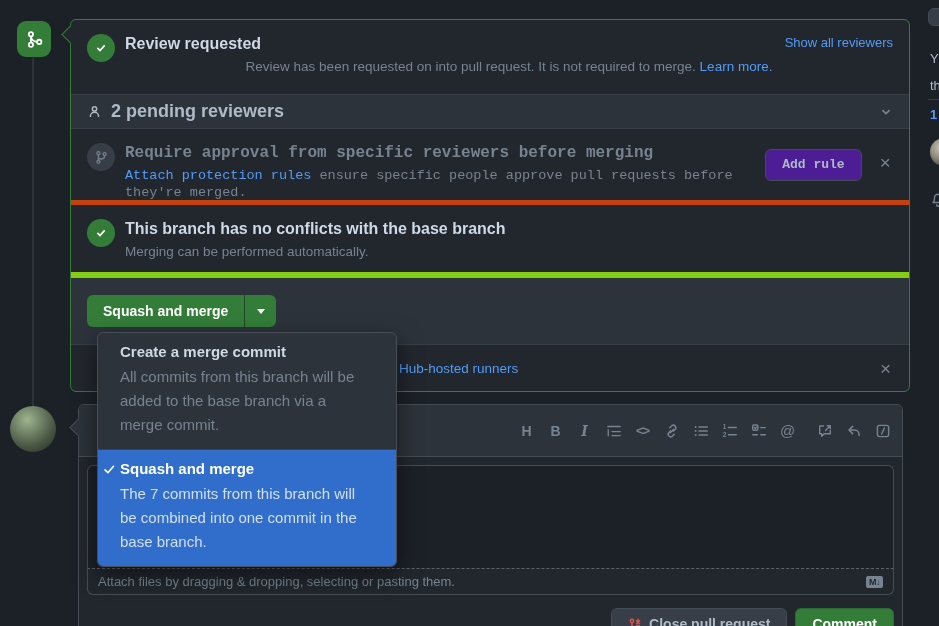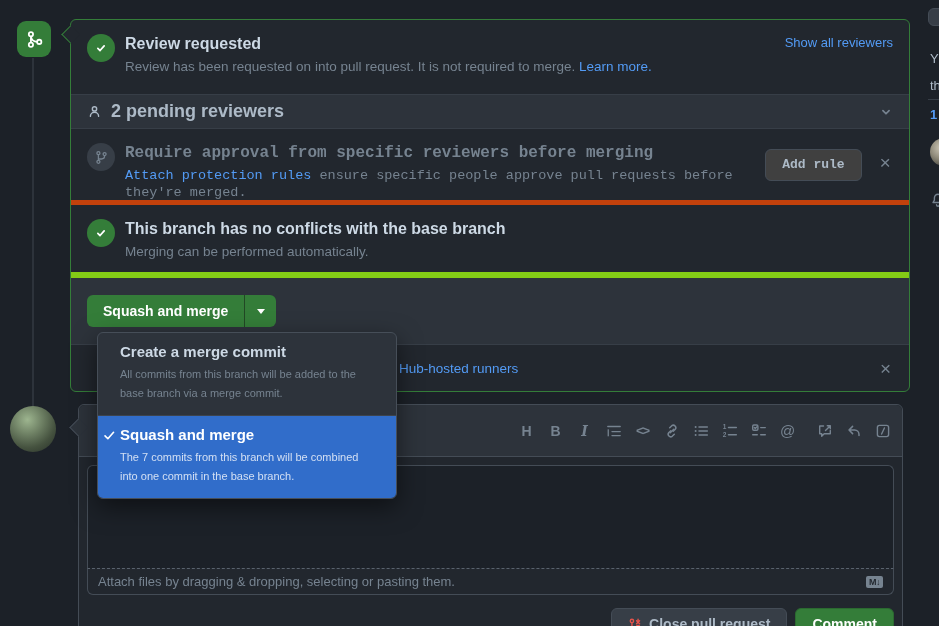--- a/index.html
+++ b/index.html
@@ -13,41 +13,41 @@
   .tline{position:absolute;left:32px;top:58px;width:2px;height:348px;background:#2d333b;}
   .tl-icon{position:absolute;left:17px;top:21px;width:34px;height:36px;border-radius:9px;
            background:#347d39;display:flex;align-items:center;justify-content:center;color:#fff;}
 
   
   .merge-box{position:absolute;left:70px;top:19px;width:840px;background:#22272e;
              border:1px solid #347d39;border-radius:6px;box-sizing:border-box;}
   .box-caret{position:absolute;left:-7px;top:8px;width:12px;height:12px;background:#22272e;
              border-left:1px solid #347d39;border-bottom:1px solid #347d39;transform:rotate(45deg);}
   .sec{display:flex;gap:10px;padding:14px 16px;box-sizing:border-box;}
-  .sec-review{height:74px;}
+  .sec-review{height:74px;text-align:center;}
   .sec-protect{height:76px;border-bottom:5px solid #c2410c;font-family:Liberation Mono, monospace;}
   .sec-conflicts{height:73px;border-bottom:6px solid #84cc16;}
   .check-badge{width:28px;height:28px;border-radius:50%;background:#347d39;flex:none;
                display:flex;align-items:center;justify-content:center;}
   .gray-badge{width:28px;height:28px;border-radius:50%;background:#373e47;flex:none;color:#768390;
               display:flex;align-items:center;justify-content:center;}
   .sec-txt{flex:1;min-width:0;padding-top:1px;}
   .sec-title{font-size:16px;font-weight:700;color:#cdd9e5;margin:0 0 5px;line-height:18px;}
   .sec-title.muted{color:#768390;}
   .sec-desc{font-size:13.5px;color:#768390;line-height:17px;}
   .title-row{display:flex;align-items:flex-start;}
   .show-all{margin-left:auto;font-size:13px;font-weight:400;}
 
   .pending-row{height:35px;background:#2d333b;border-top:1px solid #373e47;border-bottom:1px solid #373e47;
                display:flex;align-items:center;gap:9px;padding:0 16px;cursor:pointer;box-sizing:border-box;}
   .pending-label{font-size:18px;font-weight:700;color:#adbac7;}
   .chev{margin-left:auto;color:#768390;}
 
   .side-actions{margin-left:auto;display:flex;align-items:center;gap:16px;flex:none;}
-  .btn-default{height:32px;padding:0 16px;background:#404040;border:1px solid #444c56;border-radius:6px;
+  .btn-default{height:32px;padding:0 16px;background:#4c1d95;border:1px solid #444c56;border-radius:6px;
                color:#adbac7;font-size:13px;font-weight:600;display:flex;align-items:center;cursor:pointer;
                font-family:inherit;}
   .x-btn{color:#768390;font-size:19px;line-height:1;cursor:pointer;background:none;border:none;padding:2px;font-family:inherit;}
 
   .merge-band{height:67px;background:#2d333b;border-bottom:1px solid #373e47;display:flex;
               align-items:center;gap:12px;padding:0 16px;box-sizing:border-box;}
   .merge-btn{display:flex;height:32px;border-radius:6px;overflow:hidden;background:#347d39;cursor:pointer;}
   .merge-btn .label{padding:0 16px;display:flex;align-items:center;color:#fff;font-size:14px;font-weight:600;}
   .merge-btn .caret-part{width:31px;border-left:1px solid rgba(20,30,22,.55);display:flex;align-items:center;justify-content:center;}
   .tri{width:0;height:0;border-left:4px solid transparent;border-right:4px solid transparent;border-top:5px solid #fff;}
@@ -56,21 +56,21 @@
   .banner-row{height:46px;display:flex;align-items:center;padding:0 16px;box-sizing:border-box;}
   .banner-link{margin-left:312px;font-size:13.5px;}
   .banner-row .x-btn{margin-left:auto;}
 
   
   .menu{position:absolute;left:97px;top:332px;width:300px;background:#2d333b;border:1px solid #464e58;
         border-radius:6px;box-shadow:0 8px 24px rgba(0,0,0,.5);z-index:6;overflow:hidden;box-sizing:border-box;}
   .menu-item{position:relative;padding:10px 16px 12px 22px;border-bottom:1px solid #3d444d;cursor:pointer;}
   .menu-item:last-child{border-bottom:none;}
   .menu-item .t{font-size:15px;font-weight:700;color:#cdd9e5;margin-bottom:4px;line-height:18px;}
-  .menu-item .d{font-size:11px;color:#768390;line-height:19px;max-width:252px;}
+  .menu-item .d{font-size:15px;color:#768390;line-height:24px;max-width:252px;}
   .menu-item.selected{background:#316dca;}
   .menu-item.selected .t{color:#fff;}
   .menu-item.selected .d{color:rgba(255,255,255,.78);}
   .menu-check{position:absolute;left:5px;top:13px;color:#fff;}
 
   
   .avatar{position:absolute;left:10px;top:406px;width:46px;height:46px;border-radius:50%;
           background:radial-gradient(circle at 38% 30%,#9db58f 0%,#6d7f63 35%,#45523f 65%,#262e27 100%);}
   .composer{position:absolute;left:78px;top:404px;width:825px;height:262px;background:#22272e;
             border:1px solid #444c56;border-radius:6px;box-sizing:border-box;z-index:2;}

